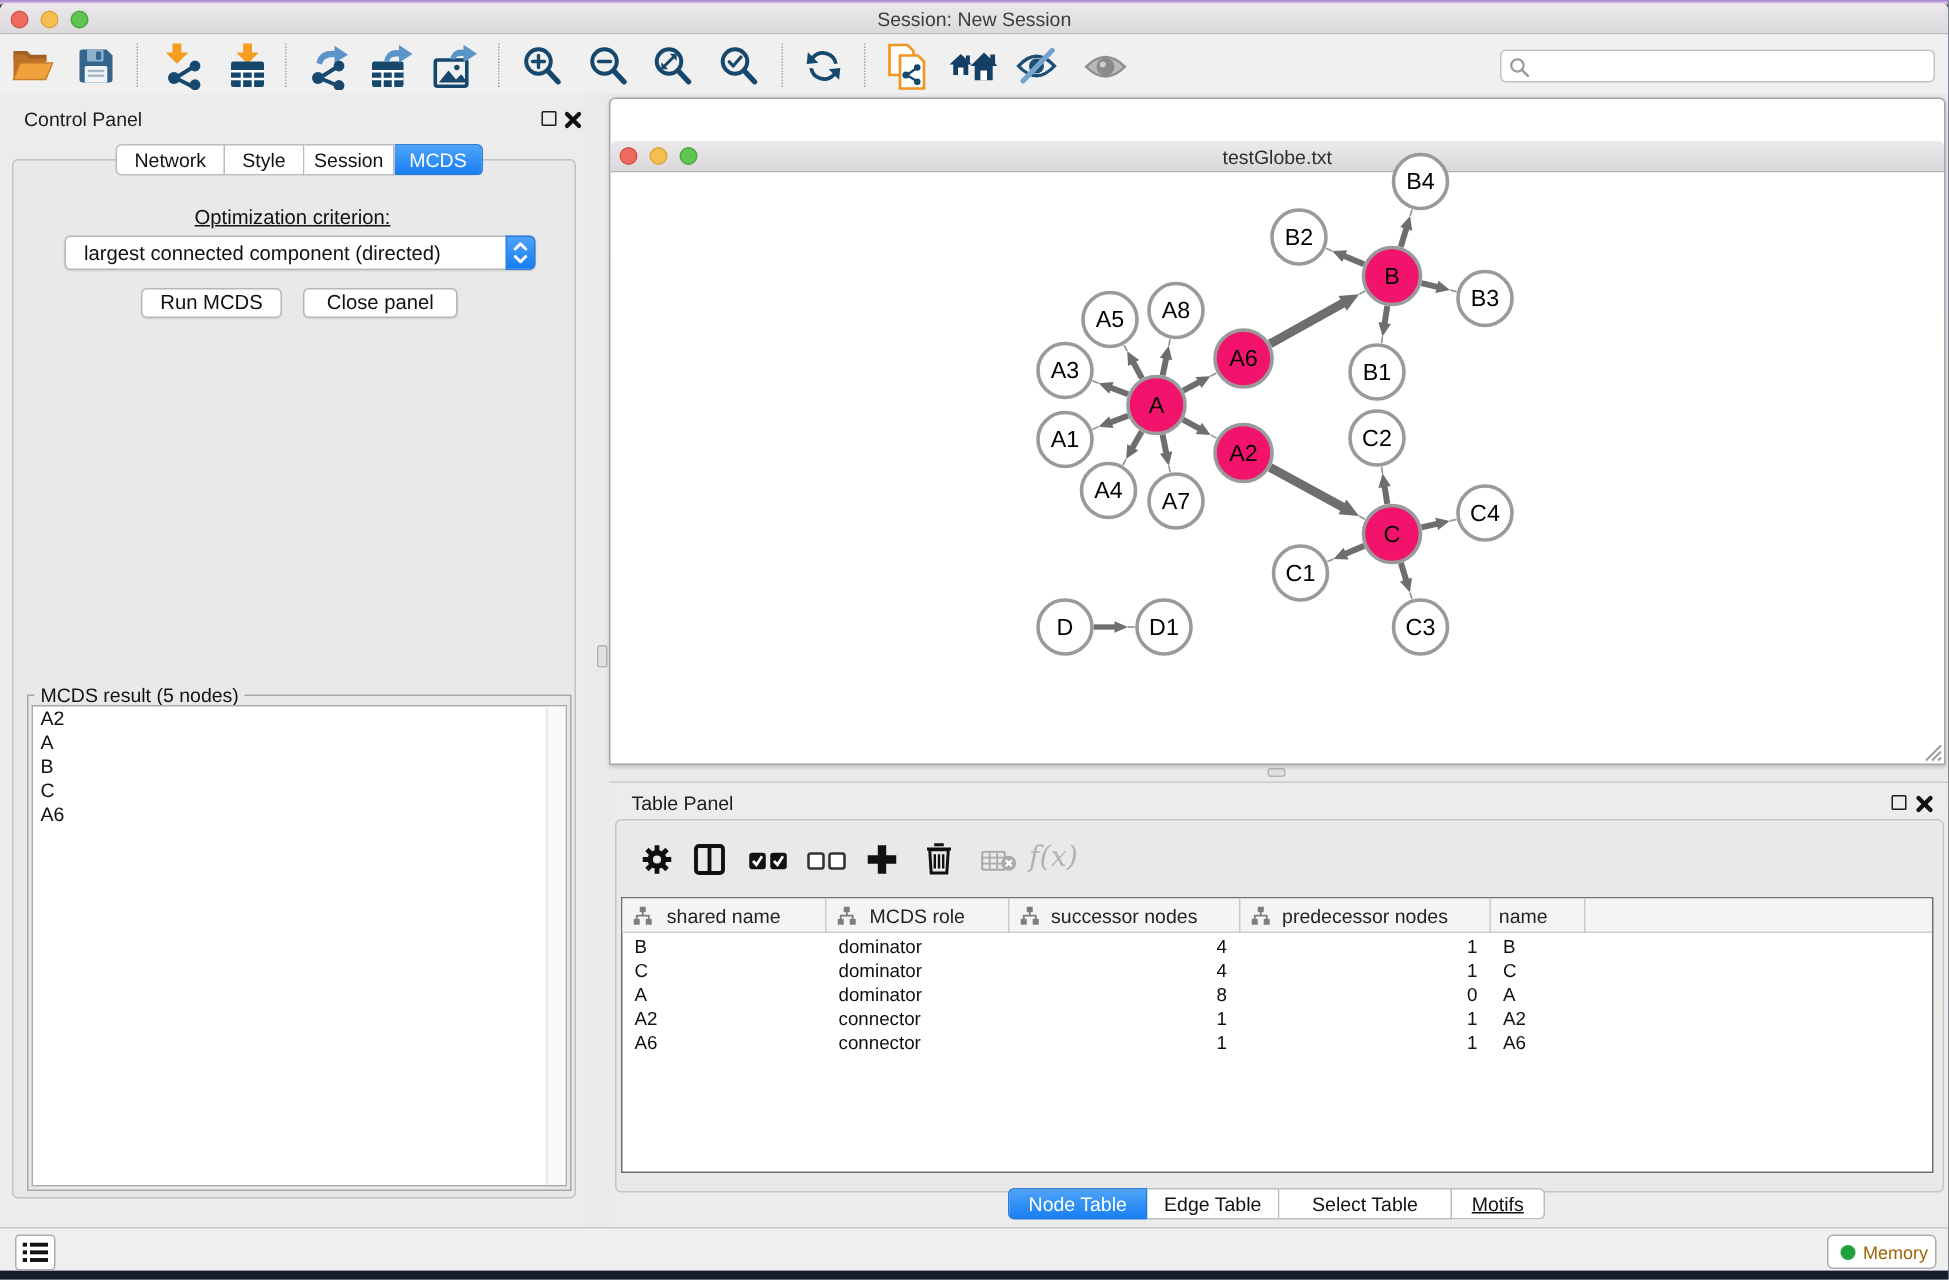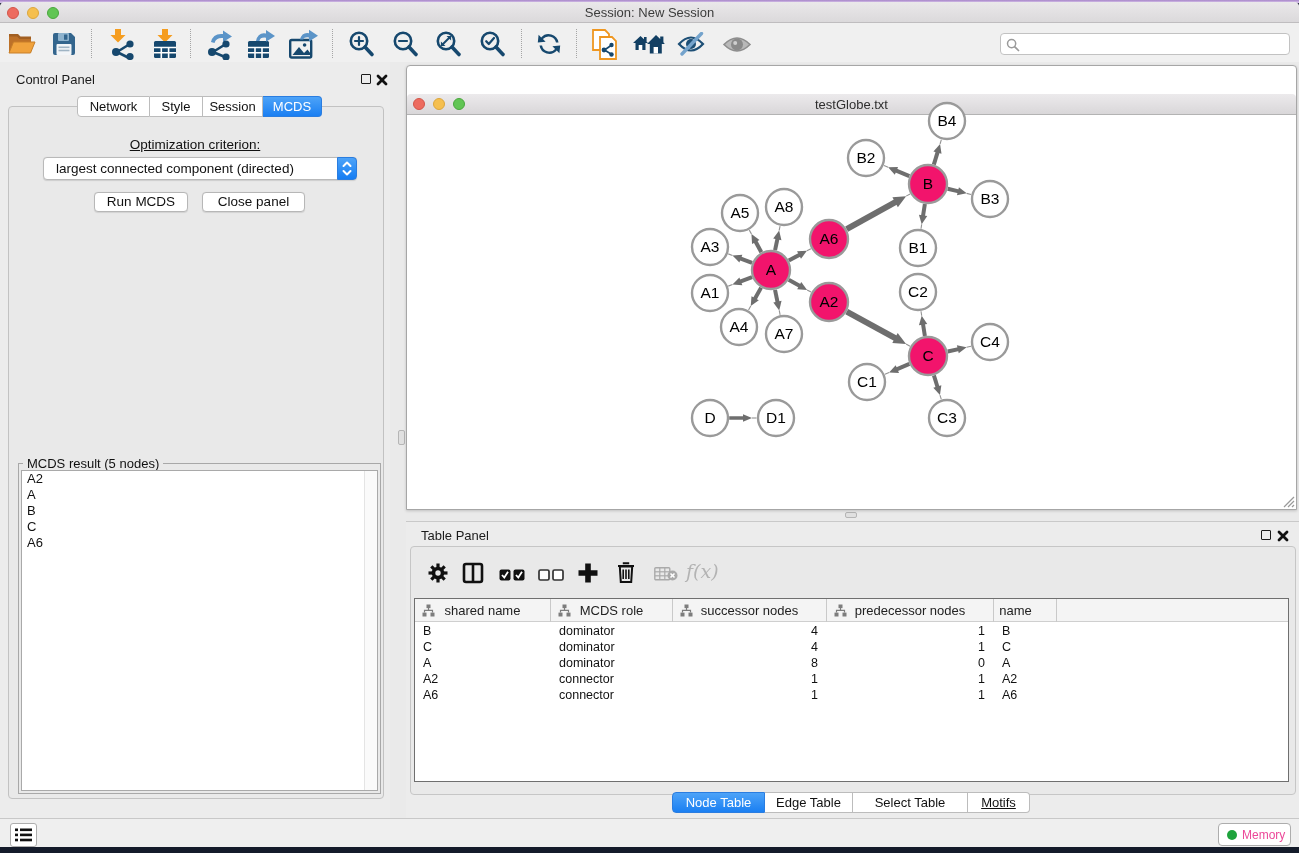--- a/index.html
+++ b/index.html
@@ -113,21 +113,21 @@
   .bt-tab:last-child { border-radius:0 4px 4px 0; }
   .bt-tab.active { background:linear-gradient(180deg,#4da3f8 0%, #1a7ff2 100%);
                    color:#fff; border-color:#2a7de0; }
 
   
   #statusbar { left:0; top:816px; width:1299px; height:29px; background:#efefef;
                border-top:1px solid #c8c8c8; }
   #listbtn { position:absolute; left:10px; top:4px; width:27px; height:24px; background:#fff;
              border:1px solid #adadad; border-radius:3px; }
   #membtn { position:absolute; right:8px; top:4px; width:73px; height:23px; background:#fff;
-            border:1px solid #adadad; border-radius:4px; font-size:12px; color:#ec4899; }
+            border:1px solid #adadad; border-radius:4px; font-size:12px; color:#a16207; }
   #membtn .dot { position:absolute; left:8px; top:6px; width:10px; height:10px;
                  border-radius:50%; background:#1ea33c; }
   #membtn .mlabel { position:absolute; left:23px; top:4px; }
 </style>
 </head>
 <body>
 
 <div id="stage">
   <div id="deskTop"></div>
 

